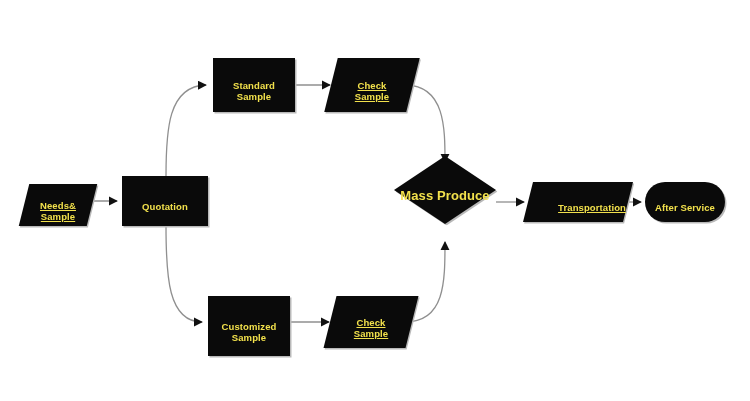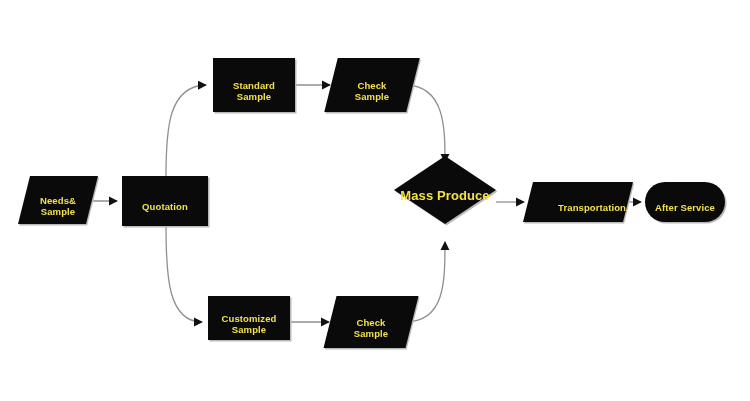--- a/index.html
+++ b/index.html
@@ -48,20 +48,21 @@
     box-shadow: 1.5px 1.5px 0 0 #b9b9b9;
   }
   .shape-stadium {
     background: #0a0a0a;
     border-radius: 999px;
     box-shadow: 1.5px 1.5px 0 0 #b9b9b9;
   }
   .shape-para {
     background: transparent;
     box-shadow: none;
+    text-decoration: underline;
   }
   .shape-para .skin {
     position: absolute;
     left: 0; top: 0;
     width: 100%; height: 100%;
     background: #0a0a0a;
     transform: skewX(-14deg);
     z-index: 1;
     box-shadow: 1.5px 1.5px 0 0 #b9b9b9;
   }
@@ -107,38 +108,38 @@
     <path d="M 290 322 L 329 322" fill="none" stroke="#8f8f8f" stroke-width="1.3" marker-end="url(#arrow)"></path>
 
     <path d="M 405 322 C 445 322, 445 282, 445 242" fill="none" stroke="#8f8f8f" stroke-width="1.3" marker-end="url(#arrow)"></path>
 
     <path d="M 496 202 L 524 202" fill="none" stroke="#8f8f8f" stroke-width="1.3" marker-end="url(#arrow)"></path>
 
     <path d="M 622 202 L 641 202" fill="none" stroke="#8f8f8f" stroke-width="1.3" marker-end="url(#arrow)"></path>
   </svg>
 
   <div id="nodes-layer">
-      <div class="node shape-para" style="left: 24px; top: 176px; width: 68px; height: 48px; font-size: 9.5px; color: rgb(242, 225, 76);">
+      <div class="node shape-para" style="left: 24px; top: 184px; width: 68px; height: 42px; font-size: 9.5px; color: rgb(242, 225, 76);">
         <div class="skin" style="background: rgb(10, 10, 10);"></div>
         <span class="lbl">Needs&amp;
 Sample</span>
       </div>
       <div class="node shape-rect" style="left: 122px; top: 176px; width: 86px; height: 50px; font-size: 9.5px; color: rgb(242, 225, 76); background: rgb(10, 10, 10);">
         <span class="lbl">Quotation</span>
       </div>
       <div class="node shape-rect" style="left: 213px; top: 58px; width: 82px; height: 54px; font-size: 9.5px; color: rgb(242, 225, 76); background: rgb(10, 10, 10);">
         <span class="lbl">Standard
 Sample</span>
       </div>
       <div class="node shape-para" style="left: 331px; top: 58px; width: 82px; height: 54px; font-size: 9.5px; color: rgb(242, 225, 76);">
         <div class="skin" style="background: rgb(10, 10, 10);"></div>
         <span class="lbl">Check
 Sample</span>
       </div>
-      <div class="node shape-rect" style="left: 208px; top: 296px; width: 82px; height: 44px; font-size: 9.5px; color: rgb(242, 225, 76); background: rgb(10, 10, 10);">
+      <div class="node shape-rect" style="left: 208px; top: 296px; width: 82px; height: 60px; font-size: 9.5px; color: rgb(242, 225, 76); background: rgb(10, 10, 10);">
         <span class="lbl">Customized
 Sample</span>
       </div>
       <div class="node shape-para" style="left: 330px; top: 296px; width: 82px; height: 52px; font-size: 9.5px; color: rgb(242, 225, 76);">
         <div class="skin" style="background: rgb(10, 10, 10);"></div>
         <span class="lbl">Check
 Sample</span>
       </div>
       <div class="node shape-diamond" style="left: 394px; top: 156px; width: 102px; height: 68px; font-size: 13px; color: rgb(242, 225, 76);">
         <div class="skin shadow"></div>

